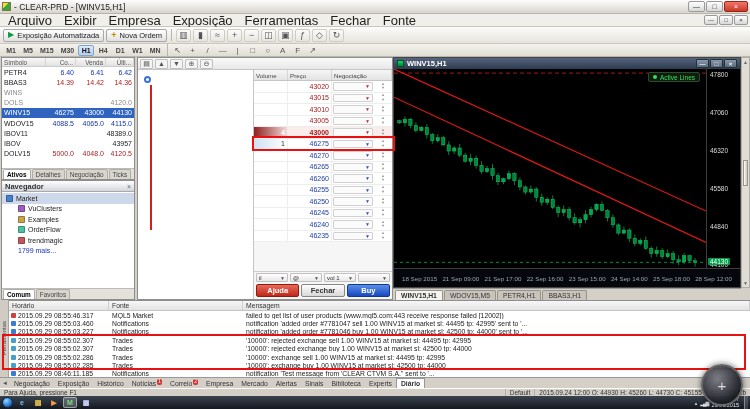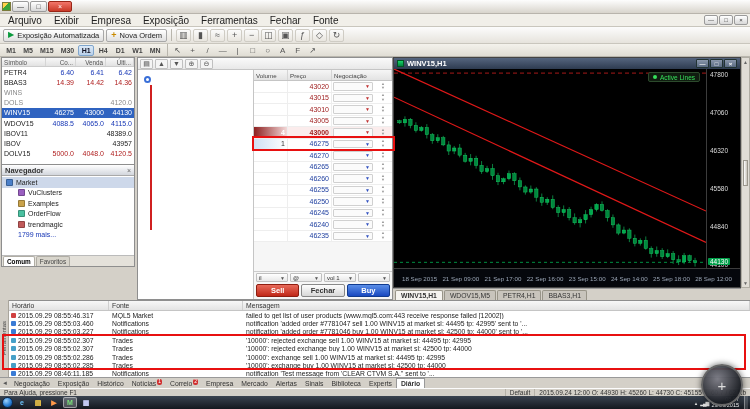--- a/index.html
+++ b/index.html
@@ -5,21 +5,21 @@
   *{margin:0;padding:0;box-sizing:border-box}
   html,body{background:#9a9a9a}
   .screen{position:relative;width:750px;height:409px;background:#d4d0c8;font-family:"Liberation Sans",sans-serif;overflow:hidden;cursor:default}
   
   .titlebar{position:absolute;left:0;top:0;right:0;height:14px;background:linear-gradient(#fdfdfd,#d8d4cc);border-bottom:1px solid #b8b4ac;display:flex;align-items:center;padding:0 2px}
   .app-icon{width:9px;height:9px;border:1px solid #7a7a3a;background:linear-gradient(135deg,#ffd24a 40%,#3aa53a 40%);flex:none}
   .title-text{font-size:8.5px;color:#222;margin-left:3px;flex:1;white-space:nowrap;overflow:hidden}
   .wc{width:17px;height:11px;border:1px solid #9a9a9a;background:linear-gradient(#ffffff,#d8d8d8);font-size:7px;display:flex;align-items:center;justify-content:center;margin-left:1px;color:#333;border-radius:2px;flex:none}
   .wc.close{background:linear-gradient(#f2766a,#c93a28);color:#fff;border-color:#992516;width:24px}
   .menubar{position:absolute;top:14px;left:0;right:0;height:13px;background:#f1efe9;border-bottom:1px solid #c9c6bd;display:flex;align-items:center;padding:0 2px}
-  .menu-item{font-size:10px;padding:0 6px;color:#222;white-space:nowrap}
+  .menu-item{font-size:13px;padding:0 6px;color:#222;white-space:nowrap}
   .mdi{margin-left:auto;display:flex}
   .mdi .wc{width:14px;height:10px;font-size:6px}
   .toolbar{position:absolute;top:27px;left:0;right:0;height:17px;background:linear-gradient(#fcfcfc,#e6e3dc);border-bottom:1px solid #c9c6bd;display:flex;align-items:center;gap:2px;padding:0 3px}
   .tb-btn{height:13px;border:1px solid #a8a8a8;border-radius:2px;background:linear-gradient(#ffffff,#e0e0e0);display:flex;align-items:center;gap:3px;padding:0 4px;font-size:7.5px;color:#222;white-space:nowrap}
   .play{color:#0a9a3c;font-size:8px;line-height:8px}
   .plus{color:#c98a00;font-weight:bold;font-size:9px;line-height:9px}
   .tb-ico{width:15px;height:13px;display:flex;align-items:center;justify-content:center;font-size:9px;color:#555;border:1px solid #cfccc4;border-radius:2px;background:linear-gradient(#fbfbfb,#e9e6df)}
   .vsep{width:1px;height:12px;background:#b9b6ad;margin:0 2px;flex:none}
   .tfbar{position:absolute;top:44px;left:0;right:0;height:13px;background:linear-gradient(#f4f2ec,#e0ddd4);border-bottom:1px solid #b9b6ad;display:flex;align-items:center;padding:0 3px;gap:1px}
   .tf{min-width:16px;height:11px;font-size:7px;font-weight:bold;color:#444;display:flex;align-items:center;justify-content:center;border:1px solid transparent;border-radius:2px;padding:0 2px}
@@ -35,21 +35,21 @@
   .c0{width:44px}.c1{width:30px;justify-content:flex-end}.c2{width:30px;justify-content:flex-end}.c3{flex:1;justify-content:flex-end}
   #mw-rows{flex:1;overflow:hidden}
   .mw-row{height:10.2px;display:flex;align-items:center;font-size:7px;color:#222}
   .mw-row span{padding:0 2px;white-space:nowrap;overflow:hidden;display:flex;align-items:center}
   .mw-row .c1,.mw-row .c2,.mw-row .c3{justify-content:flex-end}
   .mw-row.sel{background:#2f63c0}
   .mw-row.sel span{color:#fff !important}
   .ptabs{margin-top:auto;height:11px;background:#e4e1da;border-top:1px solid #bbb;display:flex;align-items:flex-end;padding:0 1px;gap:1px;flex:none}
   .ptab{font-size:6.4px;padding:1px 3px;border:1px solid #b0ada4;border-bottom:none;background:#d8d5cc;color:#444;border-radius:2px 2px 0 0;white-space:nowrap}
   .ptab.active{background:#fff;font-weight:bold;color:#000}
-  #navigator{left:1px;top:164px;width:134px;height:103px}
+  #navigator{left:1px;top:180px;width:134px;height:120px}
   #nav-items{flex:1;overflow:hidden;padding-top:1px}
   .nav-row{height:10.5px;display:flex;align-items:center;font-size:7px;padding-left:4px;gap:3px;color:#222}
   .nav-row.child{padding-left:16px}
   .nav-row.sel{background:#cdd8ea}
   .nav-ico{width:7px;height:7px;border-radius:1px;flex:none;border:1px solid rgba(0,0,0,.25)}
   .nav-link{color:#1535b5}
   
   #dom{left:137px;top:57px;width:256px;height:243px;background:#f6f6f6}
   .dom-icons{height:12px;border-bottom:1px solid #c5c5c5;background:linear-gradient(#fafafa,#e8e8e8);display:flex;align-items:center;gap:2px;padding:0 2px;flex:none}
   .dom-ico{width:13px;height:10px;font-size:7px;display:flex;align-items:center;justify-content:center;color:#555;border:1px solid #c0c0c0;border-radius:1px;background:#f4f4f4}
@@ -137,20 +137,21 @@
   #anno-journal{left:2px;top:334px;width:744px;height:36px}
   .magnifier{position:absolute;left:701px;top:364px;width:42px;height:42px;border-radius:50%;background:radial-gradient(circle at 38% 34%,rgba(120,120,130,.95),rgba(25,28,34,.96) 70%);border:2px solid #666;box-shadow:0 0 6px rgba(0,0,0,.6);display:flex;align-items:center;justify-content:center;color:#ddd;font-size:15px;z-index:50}
 </style>
 </head>
 <body>
 
 <div class="screen">
 
   <div class="titlebar">
     <span class="app-icon"></span>
+    <span class="title-text">- CLEAR-PRD - [WINV15,H1]</span>
     <span class="wc">—</span>
     <span class="wc">□</span>
     <span class="wc close">×</span>
   </div>
 
   <div class="menubar">
     <span id="menu-items" style="display:flex">
         <span class="menu-item">Arquivo</span>
         <span class="menu-item">Exibir</span>
         <span class="menu-item">Empresa</span>
@@ -511,21 +512,21 @@
             <span class="dctl">
               <span>vol 1</span>
               <span class="caret2">▼</span>
             </span>
             <span class="dctl">
               <span></span>
               <span class="caret2">▼</span>
             </span>
           </div>
         <div class="dom-buttons">
-          <span class="dbtn sell">Sell</span>
+          <span class="dbtn sell">Ajuda</span>
           <span class="dbtn mid">Fechar</span>
           <span class="dbtn buy">Buy</span>
         </div>
       </div>
     </div>
   </div>
 
   <div id="chart" class="panel" style="border-color:#444">
     <div class="chead">
       <span class="cico"></span>

